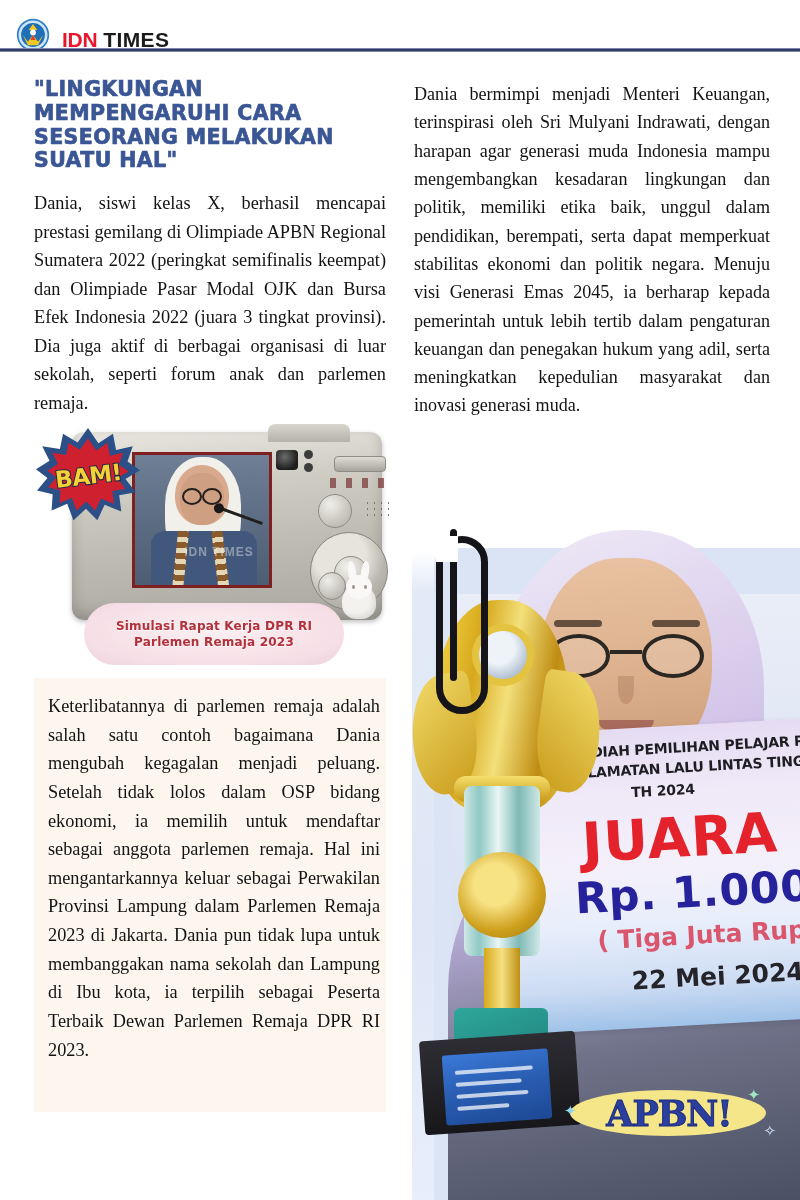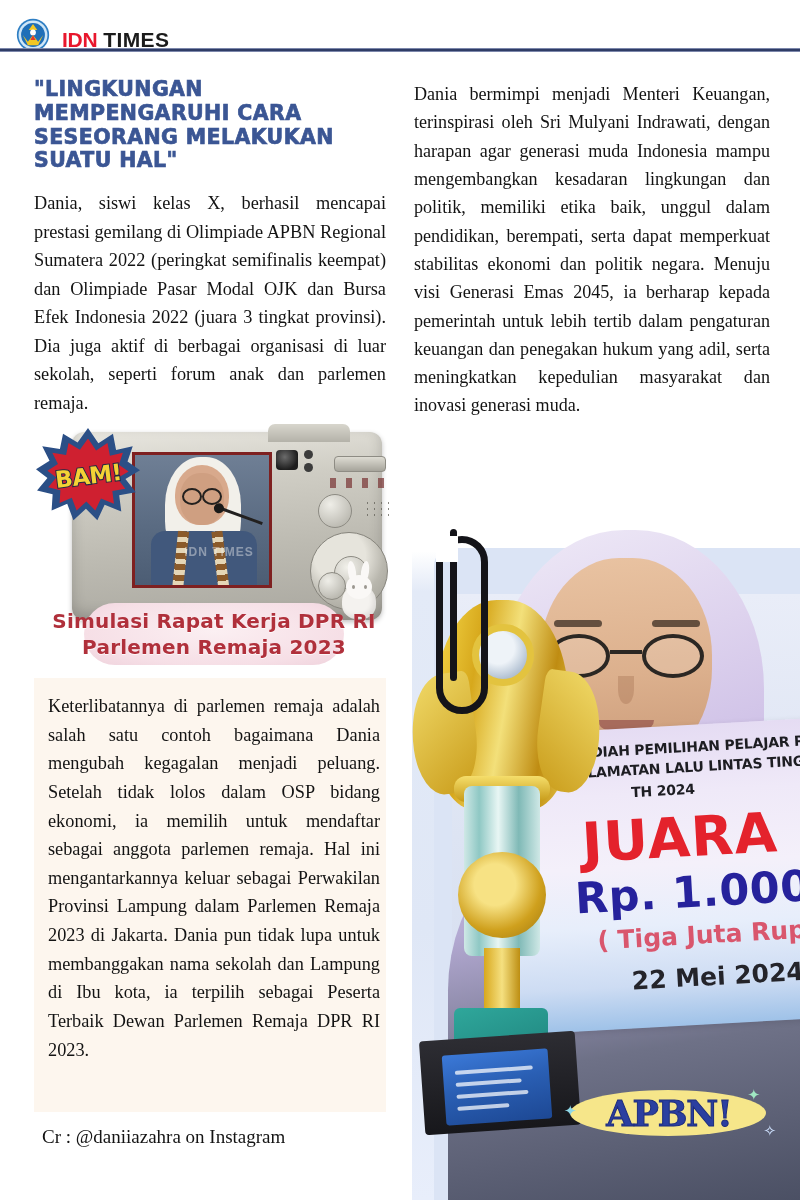--- a/index.html
+++ b/index.html
@@ -204,21 +204,21 @@
     width: 260px; height: 62px;
     border-radius: 32px;
     background: radial-gradient(ellipse at 50% 45%, #fbeff2 0%, #f6dfe6 70%, #efd2dc 100%);
     display: flex; flex-direction: column;
     align-items: center; justify-content: center;
     gap: 2px;
   }
   .caption-line {
     font-family: "DejaVu Sans", sans-serif;
     font-weight: bold;
-    font-size: 20px;
+    font-size: 12px;
     color: #b0303b;
     letter-spacing: 0.2px;
     text-shadow: 0 1px 0 rgba(255,255,255,.75);
     white-space: nowrap;
   }
 
   
   .cream-block {
     position: absolute;
     left: 34px; top: 678px;
@@ -513,21 +513,20 @@
     <div class="caption-pill">
       <div class="caption-line">Simulasi Rapat Kerja DPR RI</div>
       <div class="caption-line">Parlemen Remaja 2023</div>
     </div>
   </div>
 
   <div class="cream-block">
     <div class="body-text">Keterlibatannya di parlemen remaja adalah salah satu contoh bagaimana Dania mengubah kegagalan menjadi peluang. Setelah tidak lolos dalam OSP bidang ekonomi, ia memilih untuk mendaftar sebagai anggota parlemen remaja. Hal ini mengantarkannya keluar sebagai Perwakilan Provinsi Lampung dalam Parlemen Remaja 2023 di Jakarta. Dania pun tidak lupa untuk membanggakan nama sekolah dan Lampung di Ibu kota, ia terpilih sebagai Peserta Terbaik Dewan Parlemen Remaja DPR RI 2023.</div>
   </div>
 
-  <div class="credit">Cr : @daniiazahra on Instagram</div>
 
   <div class="photo-right">
     <div class="pr-bg"></div>
     <div class="pr-card"></div>
     <div class="pr-wall"></div>
 
     <div class="pr-shoulder"></div>
     <div class="pr-hijab"></div>
     <div class="pr-face"></div>
     <div class="pr-brow-l"></div>

